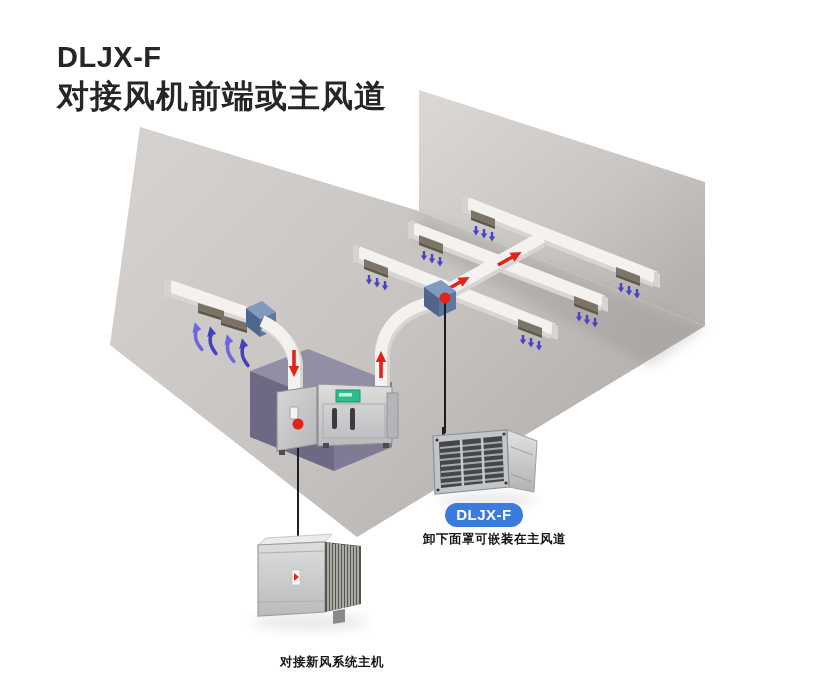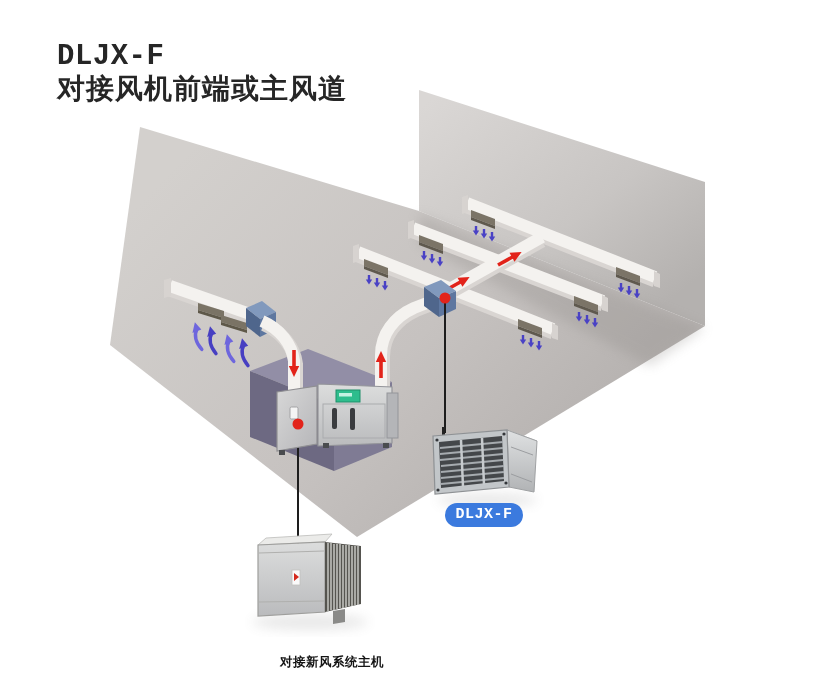--- a/index.html
+++ b/index.html
@@ -1,21 +1,21 @@
 <!DOCTYPE html>
 <html><head>
 <meta charset="utf-8">
 <style>
   html,body{margin:0;padding:0;background:#fff;}
   .stage{position:relative;width:813px;height:686px;background:#ffffff;overflow:hidden;
-         font-family:Liberation Mono, monospace;}
+         font-family:Liberation Sans, sans-serif;}
   .stage svg{position:absolute;left:0;top:0;}
   .title-block{position:absolute;left:57px;top:40px;color:#262626;}
   .title-model{font-size:29px;font-weight:bold;letter-spacing:.5px;line-height:34px;}
-  .title-sub{font-size:28px;font-weight:bold;letter-spacing:1px;line-height:34px;}
+  .title-sub{font-size:32px;font-weight:bold;letter-spacing:1px;line-height:34px;margin-top:5px;}
   .badge{position:absolute;left:445px;top:503px;width:78px;height:24px;background:#3b7ade;
          border-radius:13px;color:#ffffff;font-size:15px;font-weight:bold;text-align:center;
          line-height:24px;letter-spacing:.5px;}
   .caption{position:absolute;color:#141414;font-weight:bold;font-size:12.5px;letter-spacing:.5px;}
   .caption-right{left:423px;top:531px;}
   .caption-bottom{left:280px;top:654px;}
 </style>
 </head>
 <body>
 
@@ -273,15 +273,16 @@
   </g>
 </svg>
 
 <div class="title-block">
   <div class="title-model">DLJX-F</div>
   <div class="title-sub">对接风机前端或主风道</div>
 </div>
 
 <div class="badge">DLJX-F</div>
 
+<div class="caption caption-right">卸下面罩可嵌装在主风道</div>
 <div class="caption caption-bottom">对接新风系统主机</div>
 
 </div>
 
 </body></html>

